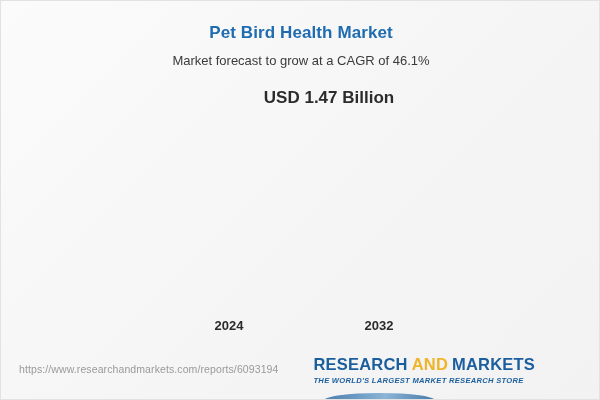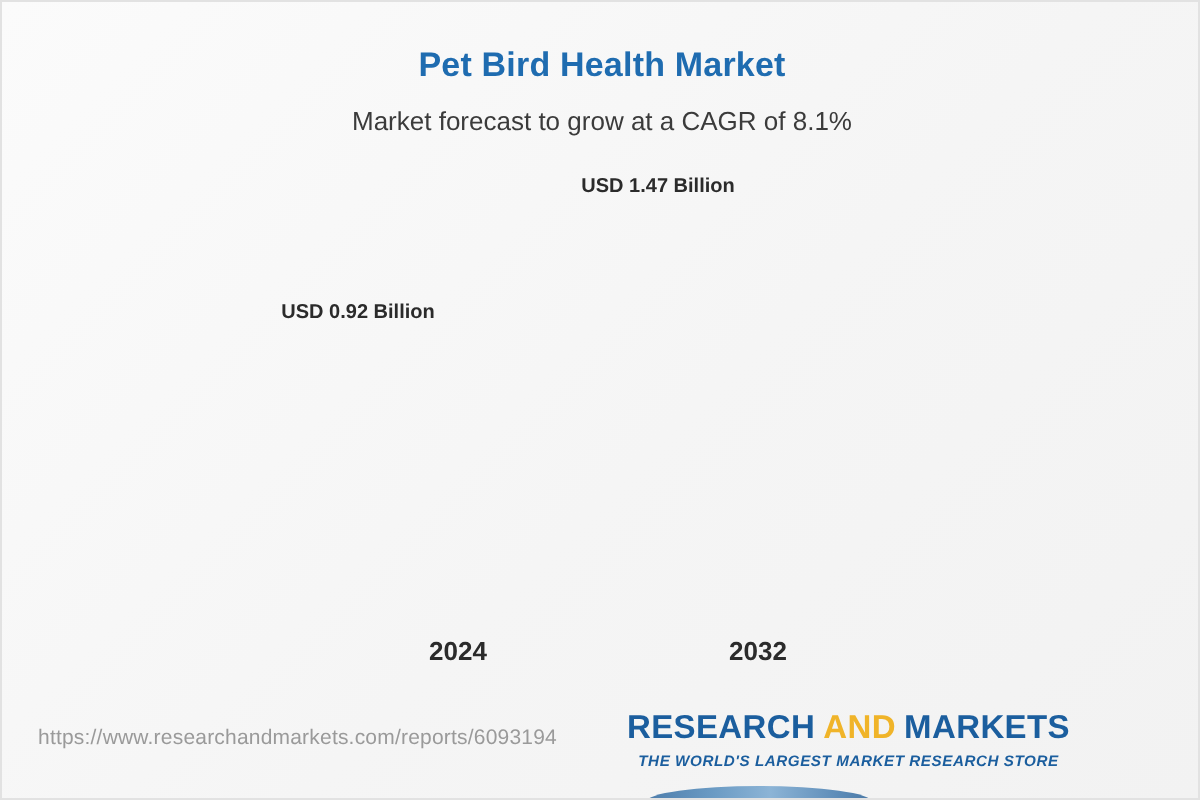--- a/index.html
+++ b/index.html
@@ -57,21 +57,21 @@
 
   .bar-group {
     position: absolute;
     bottom: 0;
   }
 
   .value-label {
     position: absolute;
     width: 200px;
     text-align: center;
-    font-size: 10px;
+    font-size: 17px;
     font-weight: bold;
     color: #2b2b2b;
     white-space: nowrap;
   }
 
   .cat-label {
     position: absolute;
     width: 200px;
     text-align: center;
     font-size: 13px;
@@ -111,21 +111,21 @@
     left: 18px;
     top: 14px;
     font-size: 10.5px;
     color: #9a9a9a;
     letter-spacing: 0.1px;
   }
   #logo {
     position: absolute;
     right: 18px;
     top: 6px;
-    text-align: center;
+    text-align: left;
   }
   #logo-wordmark {
     font-size: 16.5px;
     font-weight: bold;
     letter-spacing: 0.2px;
     color: #1b5e9e;
     white-space: nowrap;
   }
   #logo-and {
     color: #f0b429;
@@ -139,25 +139,24 @@
     white-space: nowrap;
     font-style: italic;
   }
 </style>
 </head>
 <body>
 
 <div id="page">
 
   <div id="chart-title">Pet Bird Health Market</div>
-  <div id="chart-subtitle">Market forecast to grow at a CAGR of 8.1%</div>
+  <div id="chart-subtitle">Market forecast to grow at a CAGR of 46.1%</div>
 
   <div id="plot">
 
-    <div class="value-label" style="left:78px; top:70px;">USD 0.92 Billion</div>
 
     <div class="bar-group">
       
 
       
     </div>
 
     <div class="cat-label" style="left:128px; top:237px;">2024</div>
 
     <div class="value-label" style="left:228px; top:7px;">USD 1.47 Billion</div>

